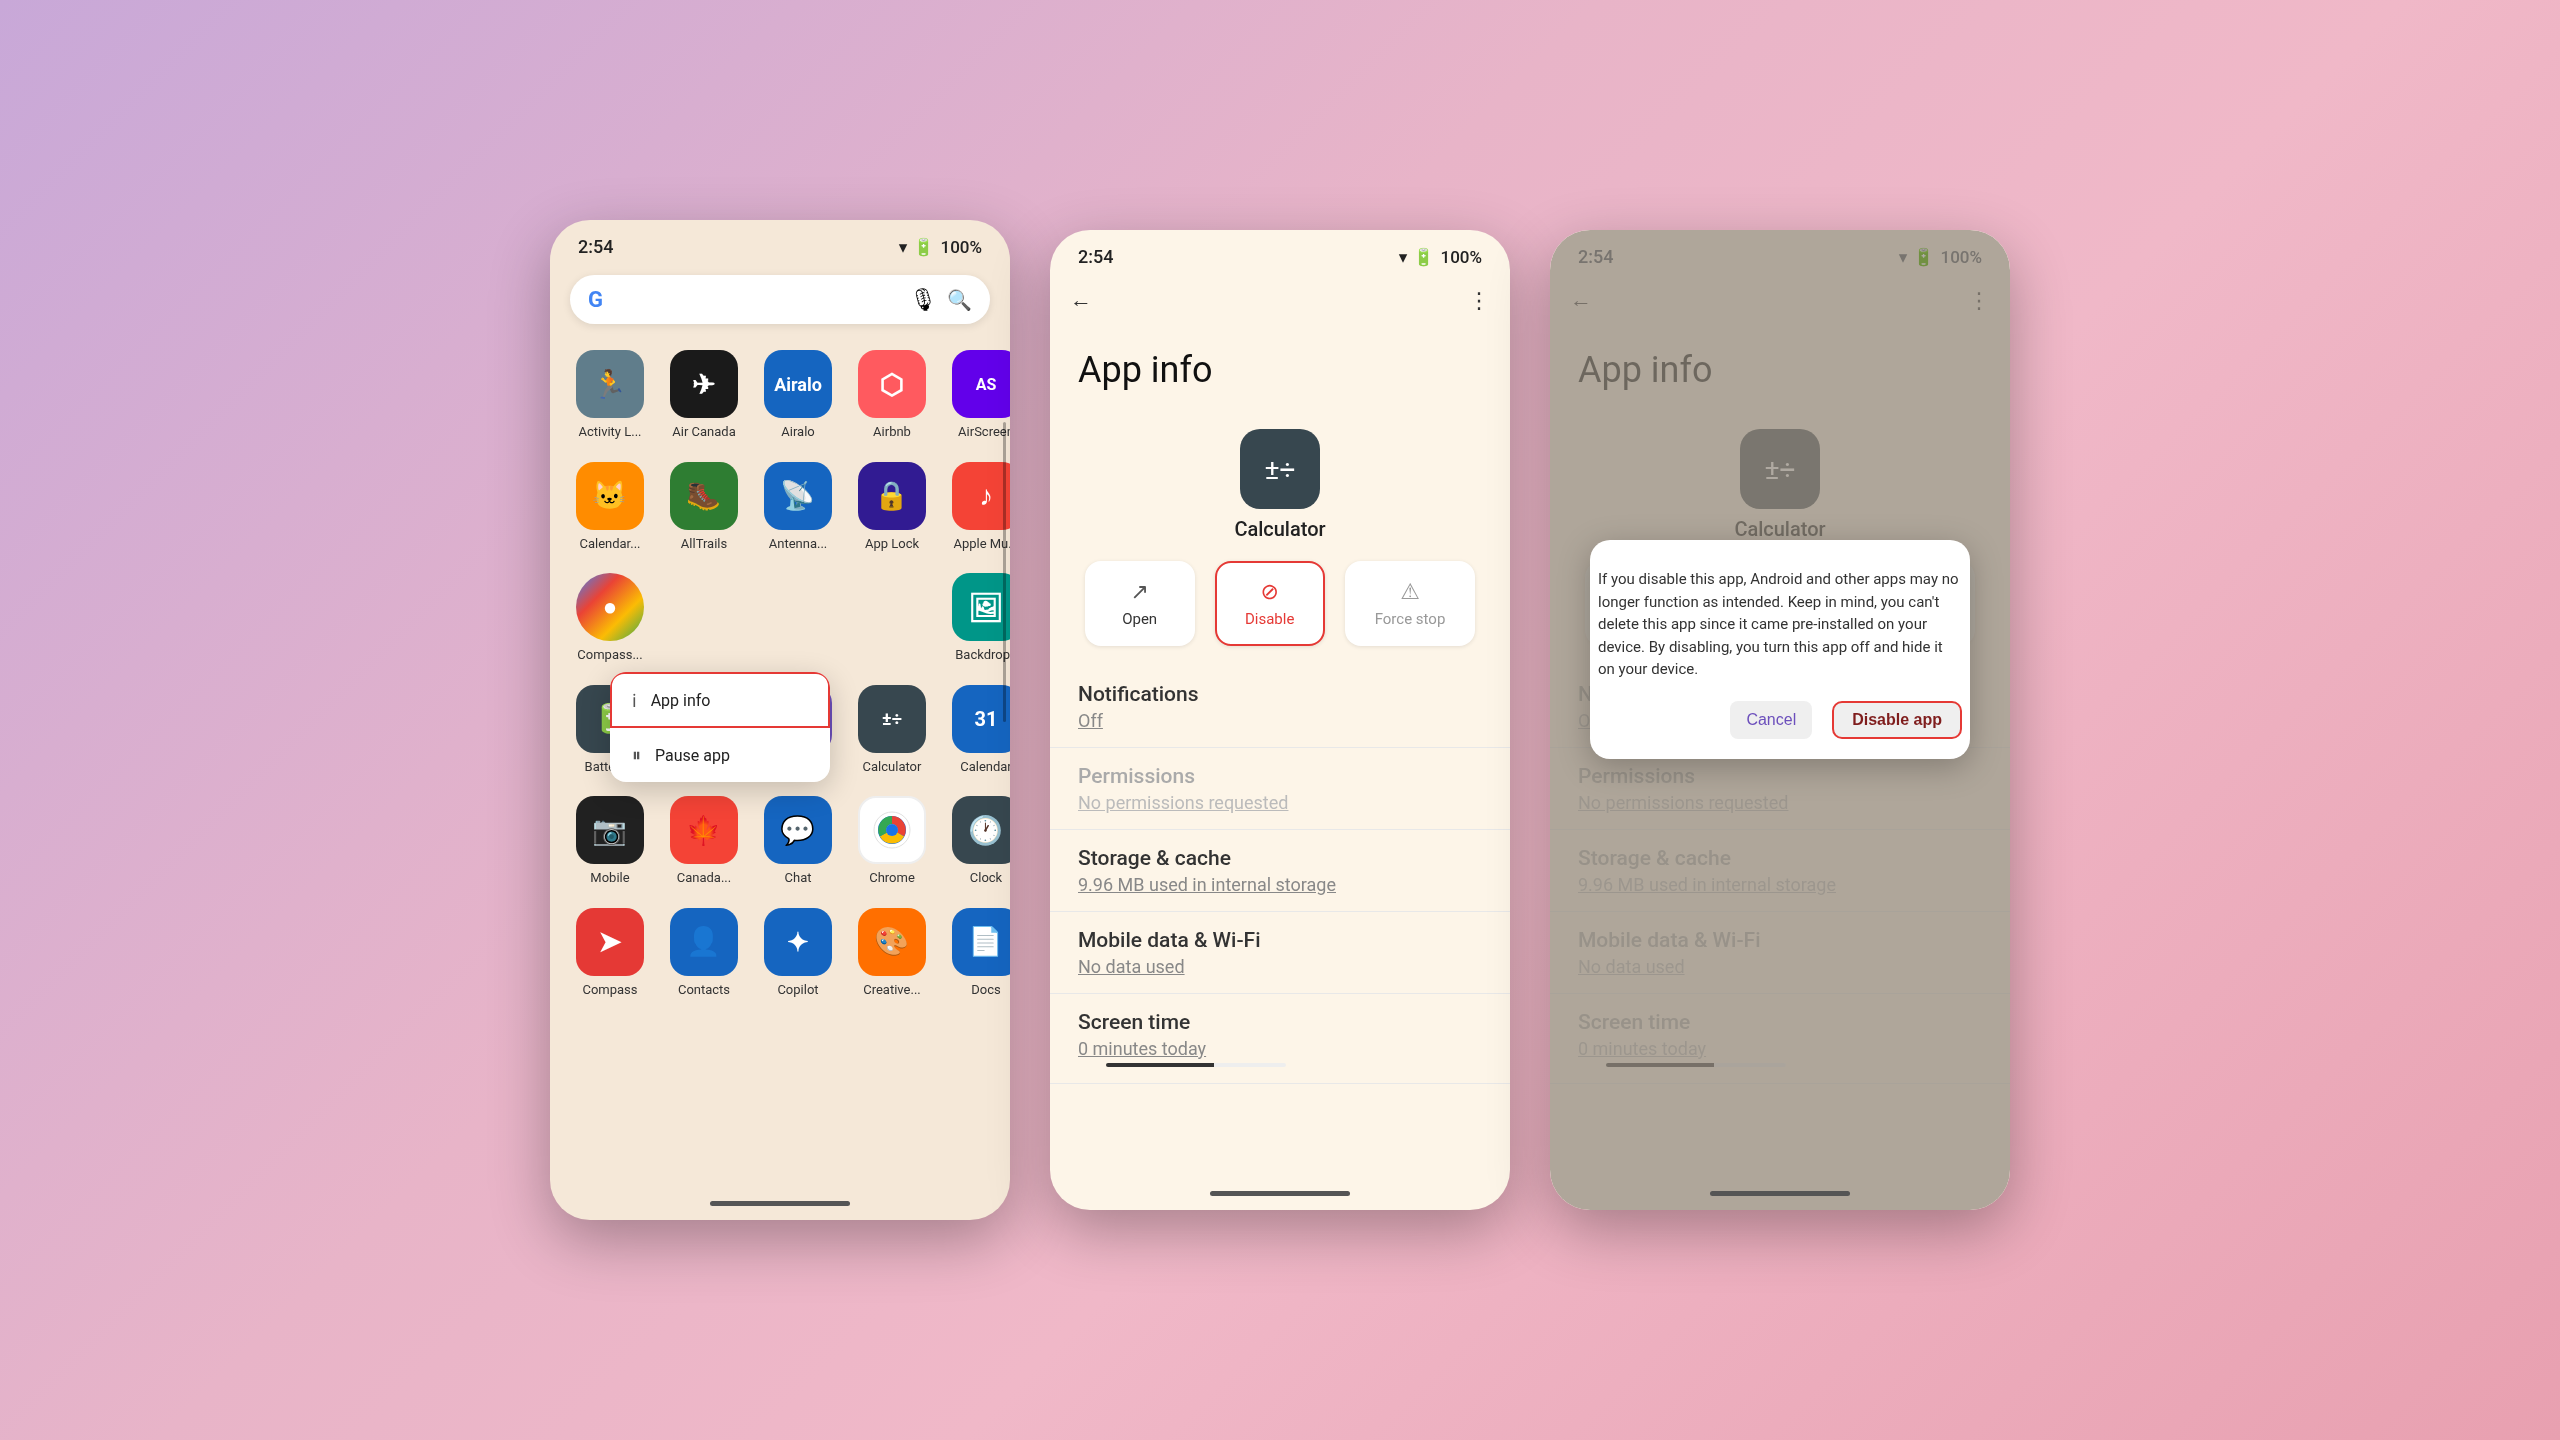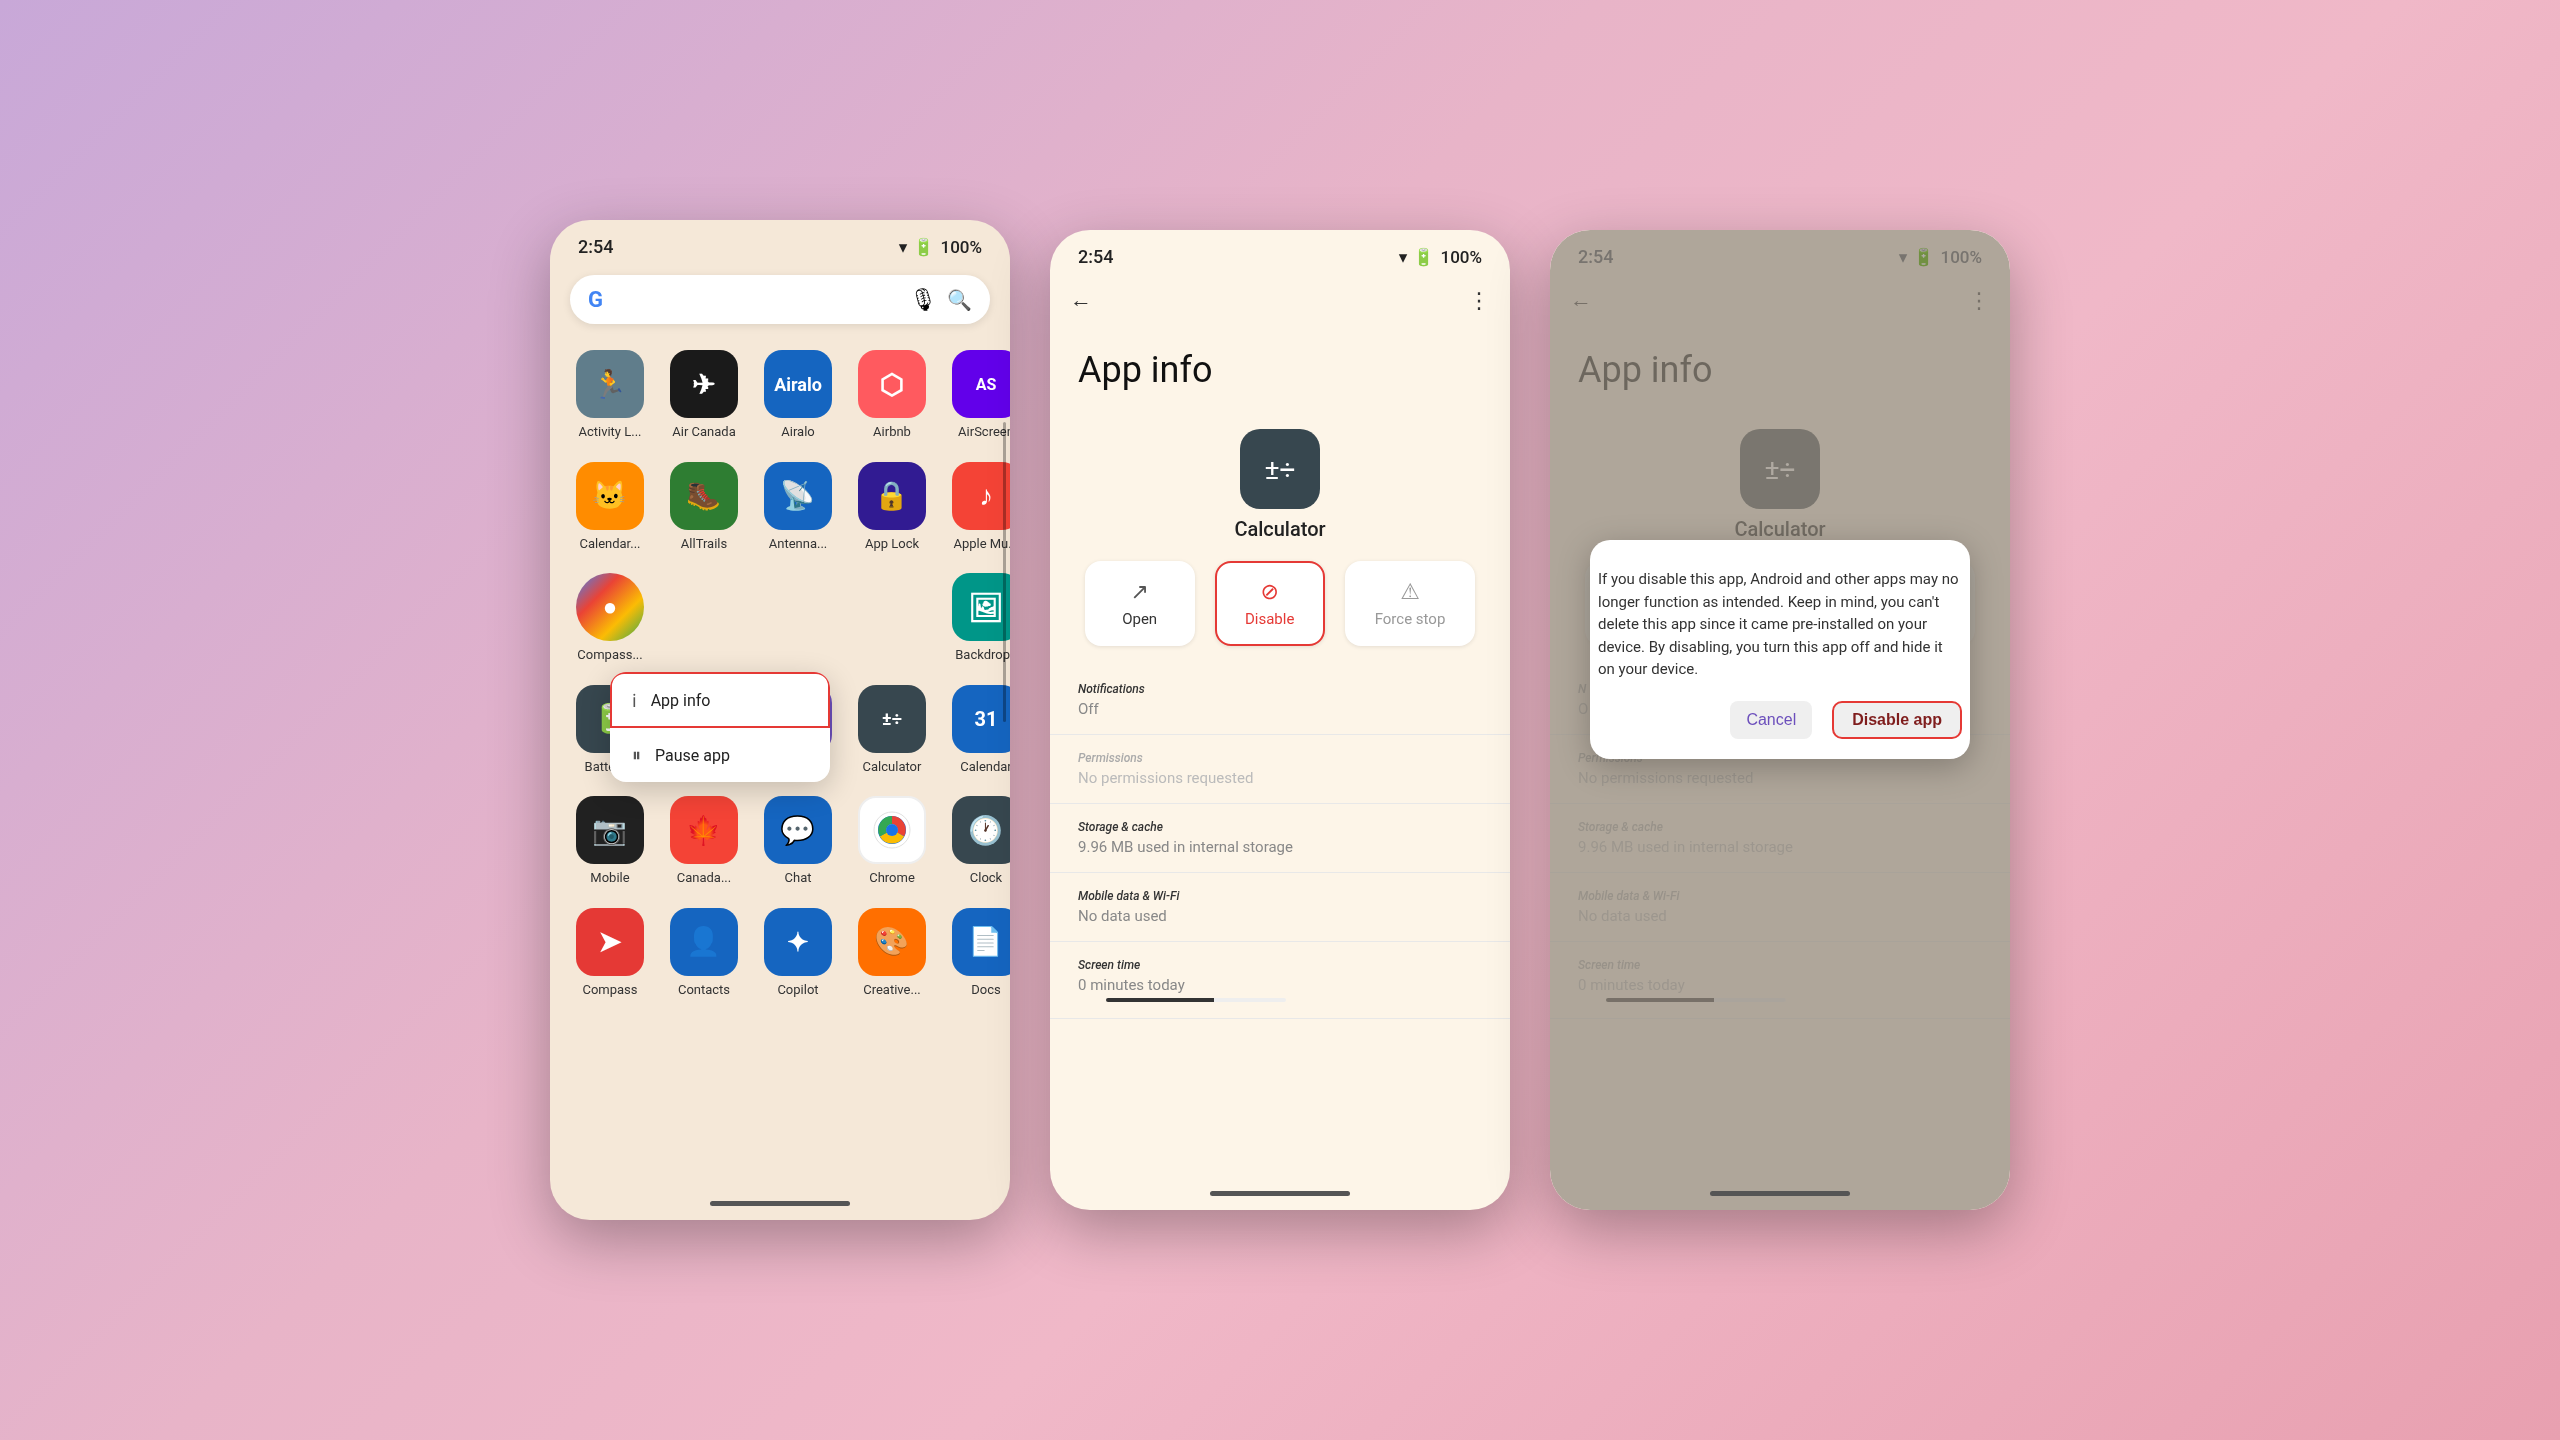--- a/index.html
+++ b/index.html
@@ -285,29 +285,29 @@
     .action-btn.disabled-btn .btn-icon,
     .action-btn.disabled-btn .btn-label {
       color: #999;
     }
 
     .info-section {
       padding: 16px 28px;
       border-bottom: 1px solid #e8e8e8;
     }
     .info-section-title {
-      font-size: 12px;
+      font-size: 21px;
       font-weight: 500;
       color: #333;
       margin-bottom: 4px;
-      font-style: italic;
     }
     .info-section-sub {
-      font-size: 15px;
+      font-size: 18px;
       color: #888;
+      text-decoration: underline;
     }
     .info-section.dimmed .info-section-title {
       color: #aaa;
     }
     .info-section.dimmed .info-section-sub {
       color: #bbb;
     }
 
     .scroll-line {
       height: 4px;

